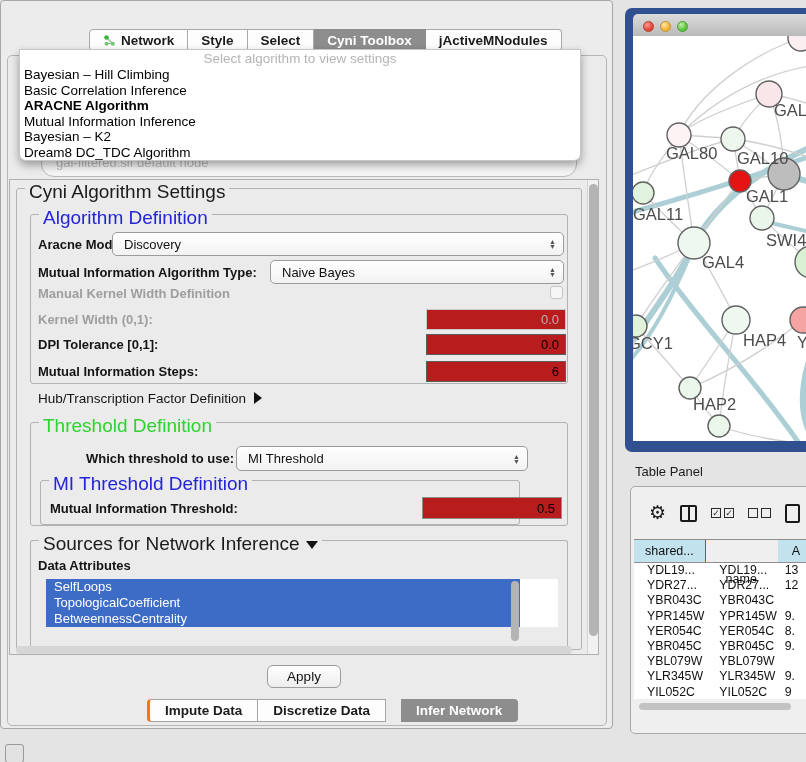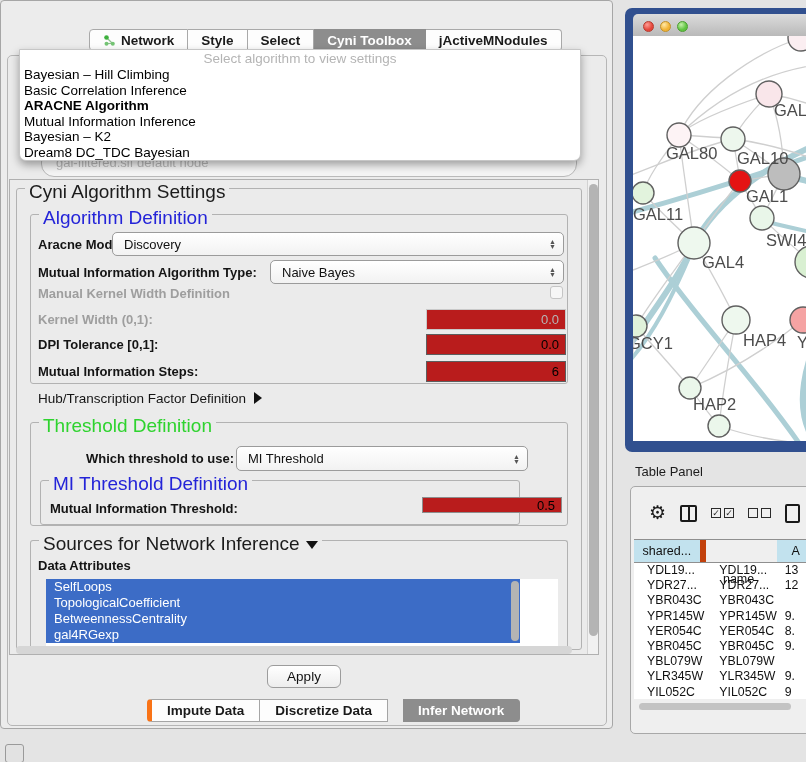--- a/index.html
+++ b/index.html
@@ -57,35 +57,35 @@
   .spin i{font-style:normal;font-size:7px;line-height:5px;}
   .tinput{position:absolute;text-align:right;font-size:13px;color:#000;background:#b91c1c;
           border:1px solid #b5b5b5;box-sizing:border-box;padding:0 6px;font-family:"Liberation Sans",sans-serif;}
   .tinput.gray{color:#b6b6b6;border-color:#c9c9c9;}
   .tinput.dark{border-color:#5d5d5d;}
   .cb{position:absolute;width:13px;height:13px;border:1px solid #c5c5c5;border-radius:3px;background:#f6f6f6;box-sizing:border-box;}
   .tri-r{display:inline-block;width:0;height:0;border-left:8px solid #111;border-top:6px solid transparent;border-bottom:6px solid transparent;margin-left:8px;vertical-align:-1px;}
   .tri-d{display:inline-block;width:0;height:0;border-top:8px solid #111;border-left:6px solid transparent;border-right:6px solid transparent;margin-left:6px;vertical-align:1px;}
 
   
-  #src-list{position:absolute;left:36px;top:399px;width:512px;height:67px;background:#fff;overflow:hidden;}
+  #src-list{position:absolute;left:36px;top:399px;width:512px;height:48px;background:#fff;overflow:hidden;}
   .src-item{font-size:13px;line-height:16px;padding-left:8px;color:#000;width:466px;}
   .src-item.sel{background:#3c6cc6;color:#fff;}
   #src-vthumb{position:absolute;left:501px;top:401px;width:8px;height:60px;border-radius:4px;background:#b4b4b4;}
   #sa-hthumb{position:absolute;left:6px;top:466px;width:556px;height:8px;border-radius:4px;background:#d6d6d6;}
   #sa-vtrack{position:absolute;left:577px;top:0px;width:13px;height:474px;background:#f1f1f1;border-left:1px solid #d2d2d2;}
   #sa-vthumb{position:absolute;left:579px;top:4px;width:9px;height:452px;border-radius:5px;background:#b4b4b4;}
 
   
   #apply-btn{position:absolute;left:266px;top:664px;width:74px;height:23px;background:linear-gradient(#ffffff,#ededed);
              border:1px solid #9c9c9c;border-radius:6px;font-size:13.5px;color:#111;text-align:center;line-height:21px;box-sizing:border-box;}
   #bottom-tabs{position:absolute;left:146px;top:698px;height:23px;display:flex;z-index:6;}
   .btab{padding:0 15px;font-size:13.5px;font-weight:bold;color:#1b1b1b;background:#fdfdfd;
         border:1px solid #a5a5a5;border-left:none;height:23px;line-height:21px;box-sizing:border-box;}
-  .btab:first-child{border-left:5px solid #f97316;border-radius:4px 0 0 4px;}
+  .btab:first-child{border-left:3px solid #f97316;border-radius:4px 0 0 4px;}
   .btab:last-child{border-radius:0 4px 4px 0;}
   .btab.sel{background:#8d8d8d;color:#fff;border-color:#8d8d8d;margin-left:15px;}
 
   
   #netwin{position:absolute;left:625px;top:8px;width:190px;height:444px;background:#31508f;border-radius:7px 0 0 7px;}
   #net-titlebar{position:absolute;left:8px;top:6px;right:0;height:22px;border-radius:5px 0 0 0;
                 background:linear-gradient(#dcdcdc,#b9b9b9);border-bottom:1px solid #8e8e8e;}
   .tl{position:absolute;top:7px;width:11px;height:11px;border-radius:50%;box-sizing:border-box;}
   #tl-red{left:10px;background:radial-gradient(circle at 35% 30%,#ff9d94,#e4463a 60%);border:1px solid #b63a2e;}
   #tl-yellow{left:27px;background:radial-gradient(circle at 35% 30%,#ffe9a8,#f2b335 60%);border:1px solid #c29027;}
@@ -99,21 +99,21 @@
   #tp-toolbar{position:absolute;left:0;top:6px;width:100%;height:40px;display:flex;align-items:center;gap:14px;padding-left:18px;box-sizing:border-box;}
   #gear{font-size:19px;color:#191919;line-height:20px;}
   #colicon{width:17px;height:17px;border:2px solid #191919;border-radius:2px;position:relative;box-sizing:border-box;}
   #colicon:after{content:"";position:absolute;left:5.5px;top:0;width:2px;height:13px;background:#191919;}
   .cbx{width:10px;height:10px;border:1.5px solid #2a2a2a;display:inline-block;box-sizing:border-box;
        font-size:9px;line-height:8px;color:#2a2a2a;text-align:center;font-weight:bold;}
   .cbx-pair{display:flex;gap:3px;}
   #docicon{width:15px;height:19px;border:2px solid #191919;border-radius:2px;box-sizing:border-box;}
   #tp-table{position:absolute;left:3px;top:52px;width:200px;}
   #tp-cols{display:flex;height:22px;border-top:1px solid #8f8f8f;border-bottom:1px solid #8f8f8f;}
-  .hcell{font-size:12.5px;color:#111;text-align:center;line-height:22px;border-right:6px solid #c2410c;box-sizing:border-box;background:#e4e4e4;}
+  .hcell{font-size:12.5px;color:#111;text-align:center;line-height:22px;border-right:1px solid #c2410c;box-sizing:border-box;background:#e4e4e4;}
   .hcell.hl{background:#c2e2ee;}
   #tp-rows{height:136px;overflow:hidden;background:#fff;}
   .trow{display:flex;height:15.2px;}
   .tcell{font-size:12.3px;color:#111;padding-left:13px;box-sizing:border-box;white-space:nowrap;overflow:hidden;}
   #tp-hthumb{position:absolute;left:8px;top:216px;width:152px;height:7px;border-radius:4px;background:#c3c3c3;}
 
   
   #mini-btn{position:absolute;left:5px;top:744px;width:19px;height:19px;background:#e2e2e2;
             border:1px solid #9a9a9a;border-radius:3px;box-sizing:border-box;}
 </style>
@@ -154,21 +154,21 @@
     <div id="net-combo">gal-filtered.sif default node</div>
 
     <div id="dd-pop">
       <div id="dd-prompt">Select algorithm to view settings</div>
       <div id="dd-items">
           <div class="dd-item">Bayesian – Hill Climbing</div>
           <div class="dd-item">Basic Correlation Inference</div>
           <div class="dd-item bold">ARACNE Algorithm</div>
           <div class="dd-item">Mutual Information Inference</div>
           <div class="dd-item">Bayesian – K2</div>
-          <div class="dd-item">Dream8 DC_TDC Bayesian</div>
+          <div class="dd-item">Dream8 DC_TDC Algorithm</div>
         </div>
     </div>
 
     <div id="sa">
 
       <div class="group" style="left:6px;top:8px;width:566px;height:462px;">
         <span class="glabel">Cyni Algorithm Settings</span>
       </div>
 
       <div class="group" style="left:20px;top:34px;width:538px;height:170px;">
@@ -211,21 +211,21 @@
         <span class="ctext">MI Threshold</span>
         <span class="spin">
             <i>▲</i>
             <i>▼</i>
           </span>
       </div>
       <div class="group" style="left:30px;top:300px;width:480px;height:45px;">
         <span class="glabel blue">MI Threshold Definition</span>
       </div>
       <div class="flabel" style="left:40px;top:321px;">Mutual Information Threshold:</div>
-      <input class="tinput" style="left: 412px; top: 317px; width: 140px; height: 16px; border-color: rgb(141, 141, 141);" readonly="" value="0.5">
+      <input class="tinput" style="left: 412px; top: 317px; width: 140px; height: 22px; border-color: rgb(141, 141, 141);" readonly="" value="0.5">
 
       <div class="group" style="left:20px;top:360px;width:538px;height:112px;border-bottom:none;">
         <span class="glabel"><span>Sources for Network Inference</span><span class="tri-d"></span></span>
       </div>
       <div class="flabel" style="left:28px;top:378px;">Data Attributes</div>
       <div id="src-list">
           <div class="src-item sel">SelfLoops</div>
           <div class="src-item sel">TopologicalCoefficient</div>
           <div class="src-item sel">BetweennessCentrality</div>
           <div class="src-item sel">gal4RGexp</div>

